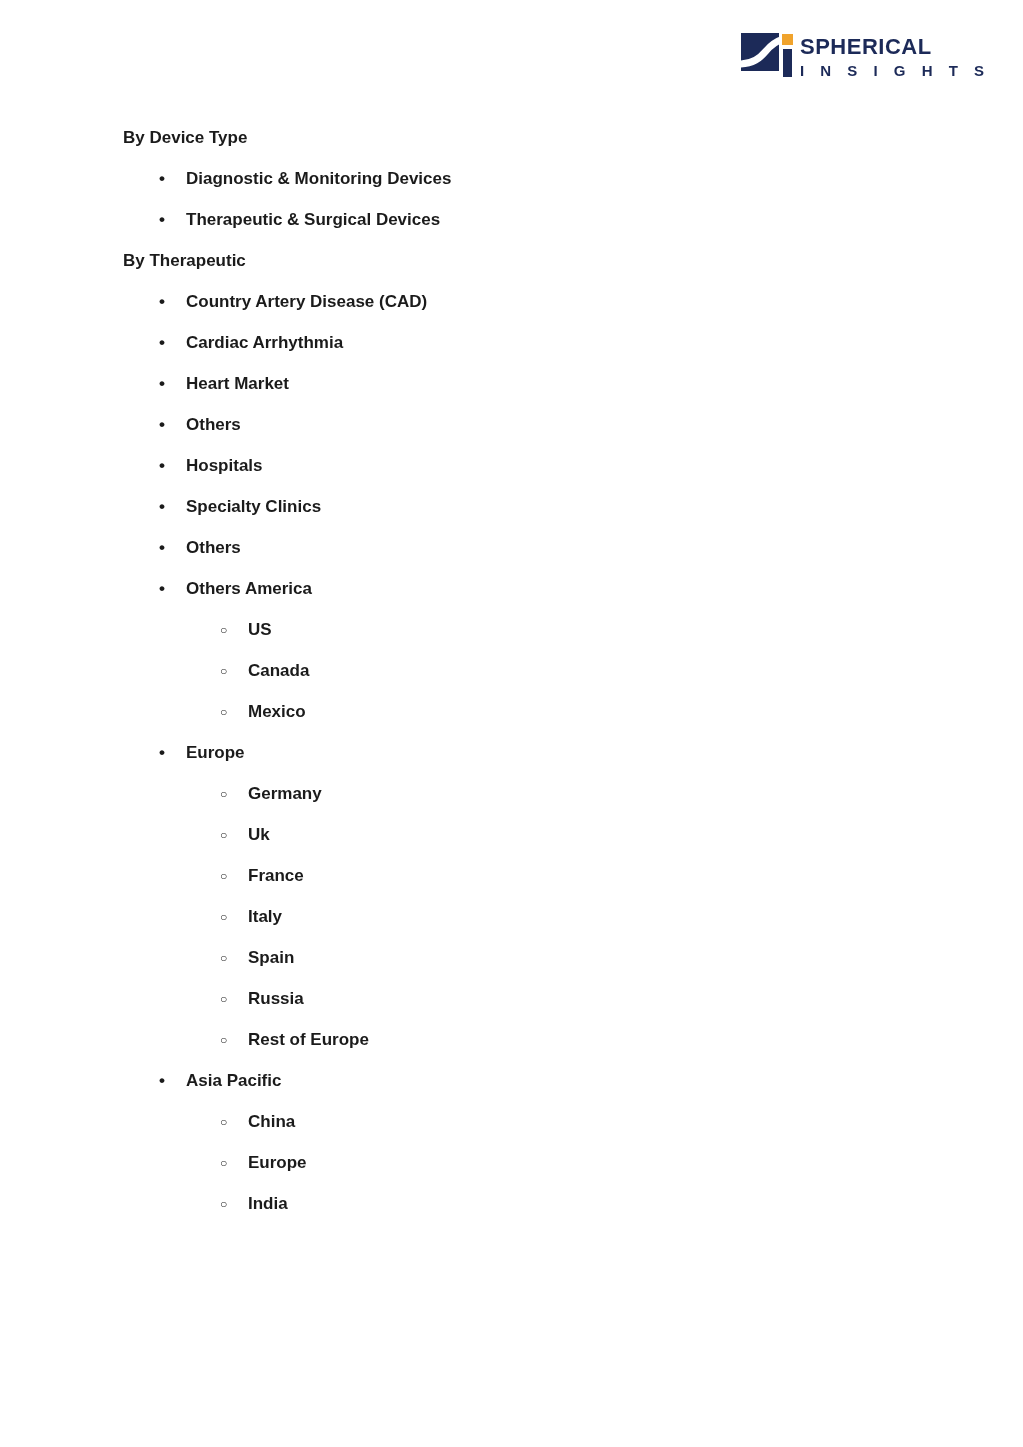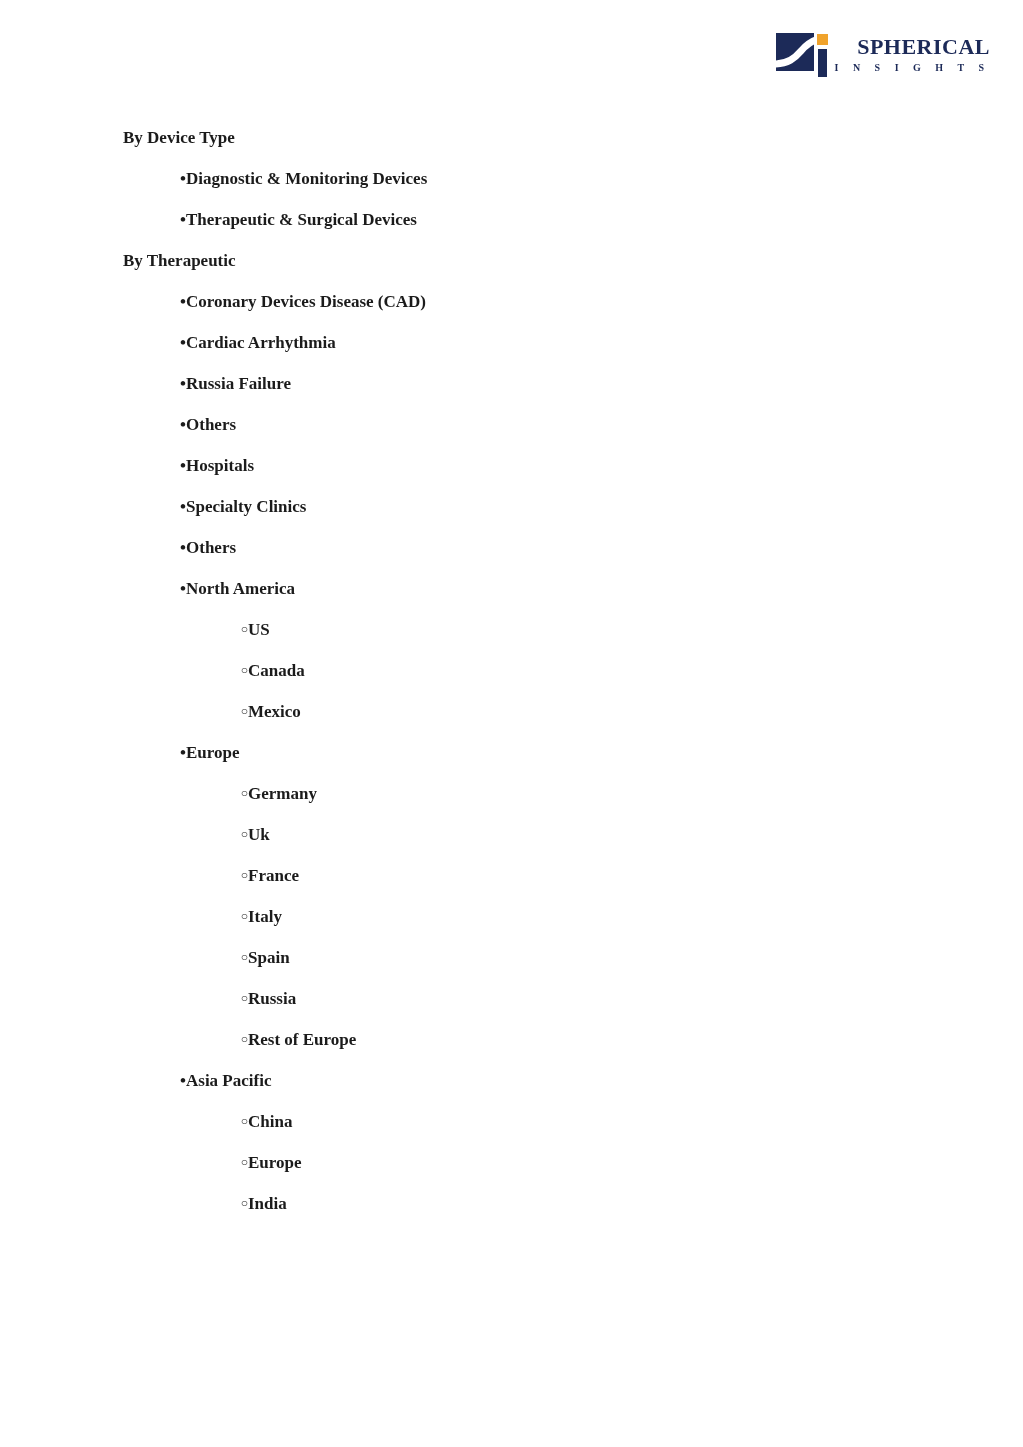--- a/index.html
+++ b/index.html
@@ -2,25 +2,24 @@
 <html><head>
 <meta charset="utf-8">
 <style>
   * { margin: 0; padding: 0; box-sizing: border-box; }
   html, body { background: #ffffff; }
   .page {
     position: relative;
     width: 1023px;
     height: 1447px;
     background: #ffffff;
-    font-family: Liberation Serif, serif;
+    font-family: Liberation Sans, sans-serif;
     color: #1b1b1b;
     overflow: hidden;
     margin: 0 auto;
-    text-align: right;
   }
 
   
   .logo {
     position: absolute;
     top: 33px;
     right: 33px;
     display: flex;
     align-items: flex-start;
     gap: 7px;
@@ -28,21 +27,21 @@
   .logo-icon { display: block; }
   .logo-text { display: flex; flex-direction: column; margin-top: 2px; }
   .logo-name {
     font-size: 22px;
     font-weight: bold;
     letter-spacing: 0.5px;
     color: #1c2a58;
     line-height: 1.1;
   }
   .logo-subname {
-    font-size: 10px;
+    font-size: 15px;
     font-weight: bold;
     letter-spacing: 6px;
     color: #1c2a58;
     margin-top: 3px;
   }
 
   
   .content {
     position: absolute;
     left: 123px;
@@ -106,29 +105,29 @@
     <div class="row item">
       <span class="bullet">•</span>
       <span>Therapeutic &amp; Surgical Devices</span>
     </div>
 
     <div class="row heading">
       <span>By Therapeutic</span>
     </div>
     <div class="row item">
       <span class="bullet">•</span>
-      <span>Coronary Devices Disease (CAD)</span>
+      <span>Country Artery Disease (CAD)</span>
     </div>
     <div class="row item">
       <span class="bullet">•</span>
       <span>Cardiac Arrhythmia</span>
     </div>
     <div class="row item">
       <span class="bullet">•</span>
-      <span>Russia Failure</span>
+      <span>Heart Market</span>
     </div>
     <div class="row item">
       <span class="bullet">•</span>
       <span>Others</span>
     </div>
 
     <div class="row item">
       <span class="bullet">•</span>
       <span>Hospitals</span>
     </div>
@@ -137,21 +136,21 @@
       <span>Specialty Clinics</span>
     </div>
     <div class="row item">
       <span class="bullet">•</span>
       <span>Others</span>
     </div>
 
 
     <div class="row item">
       <span class="bullet">•</span>
-      <span>North America</span>
+      <span>Others America</span>
     </div>
     <div class="row subitem">
       <span class="circle">○</span>
       <span>US</span>
     </div>
     <div class="row subitem">
       <span class="circle">○</span>
       <span>Canada</span>
     </div>
     <div class="row subitem">

